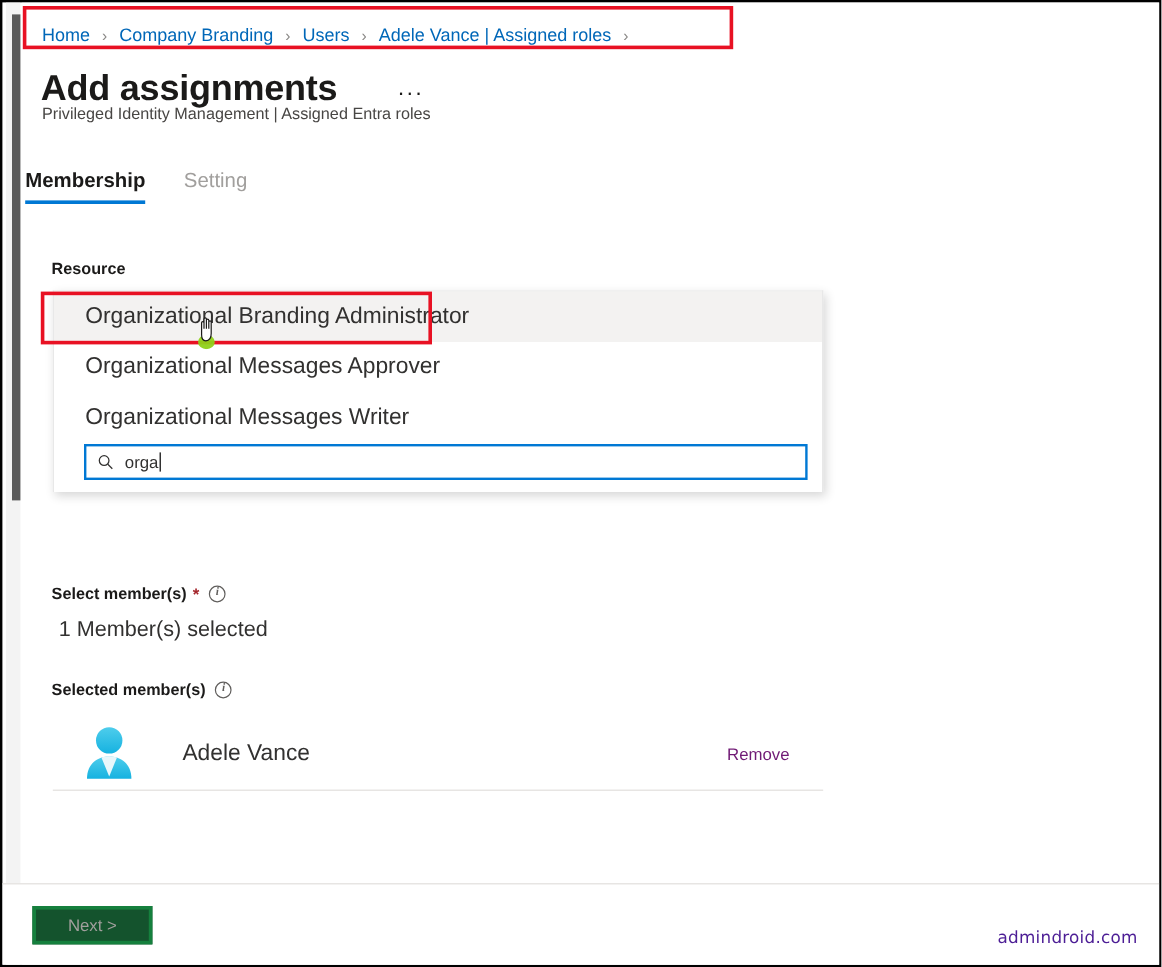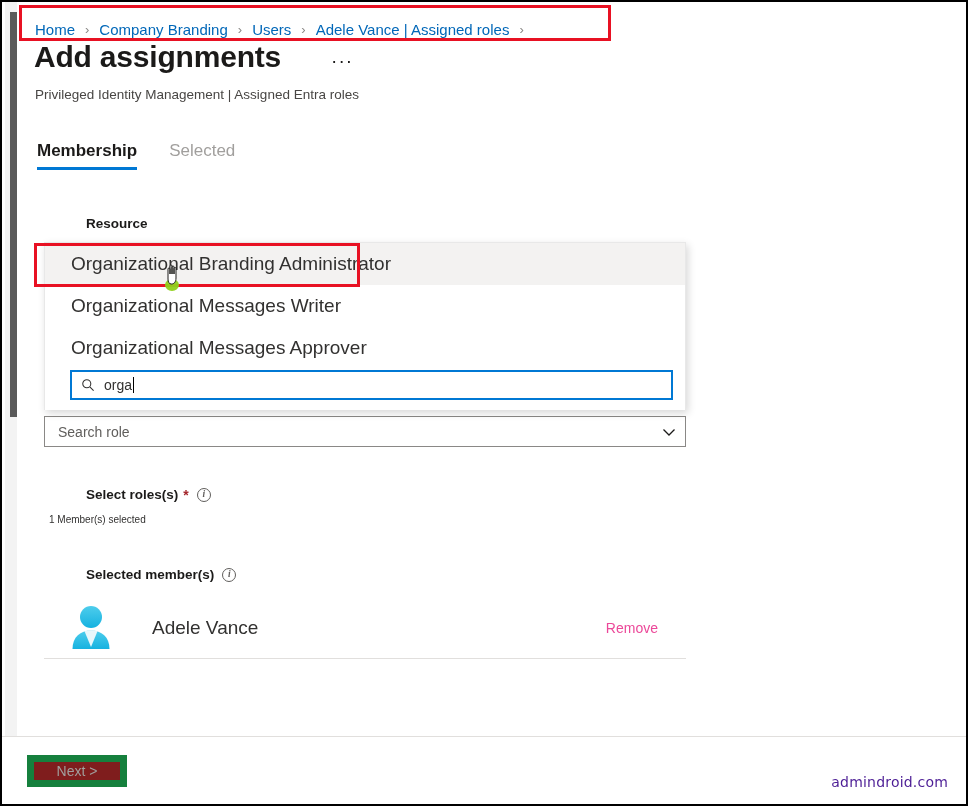--- a/index.html
+++ b/index.html
@@ -86,21 +86,21 @@
     left: 17px; top: 3px; width: 592px; height: 36px;
   }
   #hl-option {
     left: 32px; top: 241px; width: 326px; height: 44px;
   }
 
   
   .page-title-row {
     position: absolute;
     left: 16px;
-    top: 37px;
+    top: 54px;
     display: flex;
     align-items: center;
     gap: 28px;
   }
   .page-title {
     font-size: 30px;
     font-weight: 600;
     color: #1b1a19;
     letter-spacing: -0.2px;
     line-height: 36px;
@@ -119,21 +119,21 @@
     position: absolute;
     left: 17px;
     top: 85px;
     font-size: 13.5px;
     color: #484644;
   }
 
   
   .tabs {
     position: absolute;
-    left: 19px;
+    left: 3px;
     top: 135px;
     display: flex;
     align-items: flex-start;
   }
   .tab {
     font-size: 17px;
     color: #1b1a19;
     font-weight: 600;
     padding: 4px 0 9px 0;
     margin-right: 32px;
@@ -153,21 +153,20 @@
     height: 3px;
     background: #0078d4;
   }
 
   
   .section-label {
     position: absolute;
     font-size: 13.5px;
     font-weight: 700;
     color: #1b1a19;
-    margin-left: 43px;
   }
   #label-resource { left: 25px; top: 214px; }
   #label-select-members { left: 25px; top: 485px; display: flex; align-items: center; }
   #label-selected-members { left: 25px; top: 565px; display: flex; align-items: center; }
 
   .req-star {
     color: #a4262c;
     margin-left: 5px;
     font-size: 14px;
     line-height: 1;
@@ -185,21 +184,21 @@
     color: #605e5c;
     margin-left: 8px;
     font-family: "Liberation Serif", serif;
     line-height: 1;
     cursor: pointer;
     flex: none;
   }
 
   .sub-text {
     position: absolute;
-    font-size: 10px;
+    font-size: 18px;
     color: #323130;
   }
   #members-selected-count { left: 31px; top: 512px; }
 
   
   .dropdown-panel {
     position: absolute;
     left: 26px;
     top: 240px;
     width: 642px;
@@ -302,21 +301,21 @@
     margin-left: 22px;
   }
   .member-name {
     font-size: 19px;
     color: #323130;
     margin-left: 36px;
     flex: 1;
   }
   .remove-link {
     font-size: 14px;
-    color: #ec4899;
+    color: #701a75;
     margin-right: 28px;
     cursor: pointer;
   }
 
   
   .footer {
     position: absolute;
     left: 0;
     right: 0;
     bottom: 0;
@@ -332,22 +331,22 @@
     min-width: 100px;
     font-size: 14px;
     font-family: "Liberation Sans", sans-serif;
     display: inline-flex;
     align-items: center;
     justify-content: center;
     cursor: pointer;
     padding: 0 14px;
   }
   .btn-next {
-    background: #7f1d1d;
-    border: 7px solid #15803d;
+    background: #14532d;
+    border: 3px solid #15803d;
     color: #a19f9d;
     cursor: default;
     margin-right: 25px;
   }
   .btn-cancel {
     background: #ffffff;
     border: 1px solid #1b1a19;
     color: #1b1a19;
   }
   .watermark {
@@ -394,51 +393,45 @@
     </div>
 
     <div class="page-title-row">
       <div class="page-title">Add assignments</div>
       <div class="title-ellipsis">···</div>
     </div>
     <div class="page-subtitle">Privileged Identity Management | Assigned Entra roles</div>
 
     <div class="tabs">
       <div class="tab active">Membership</div>
-      <div class="tab inactive">Selected</div>
+      <div class="tab inactive">Setting</div>
     </div>
 
     <div class="section-label" id="label-resource">Resource</div>
 
     <div class="dropdown-panel">
       <div class="dd-option highlighted">Organizational Branding Administrator</div>
+      <div class="dd-option">Organizational Messages Approver</div>
       <div class="dd-option">Organizational Messages Writer</div>
-      <div class="dd-option">Organizational Messages Approver</div>
 
       <div class="dd-search-wrap">
         <div class="dd-search">
           <svg class="mag-icon" viewBox="0 0 16 16">
             <circle cx="6.6" cy="6.6" r="4.6" fill="none" stroke="#323130" stroke-width="1.2"></circle>
             <line x1="10.1" y1="10.1" x2="14.4" y2="14.4" stroke="#323130" stroke-width="1.2"></line>
           </svg>
           <span class="dd-search-text">orga</span>
             <span class="caret"></span>
         </div>
       </div>
     </div>
 
-    <div class="combobox">
-      <span class="combobox-placeholder">Search role</span>
-      <svg class="chevron" viewBox="0 0 16 16">
-        <polyline points="2.5,5.5 8,11 13.5,5.5" fill="none" stroke="#1b1a19" stroke-width="1.3"></polyline>
-      </svg>
-    </div>
 
     <div class="section-label" id="label-select-members">
-      <span>Select roles(s)</span>
+      <span>Select member(s)</span>
       <span class="req-star">*</span>
       <span class="info-icon">i</span>
     </div>
     <div class="sub-text" id="members-selected-count">1 Member(s) selected</div>
 
     <div class="section-label" id="label-selected-members">
       <span>Selected member(s)</span>
       <span class="info-icon">i</span>
     </div>
 

